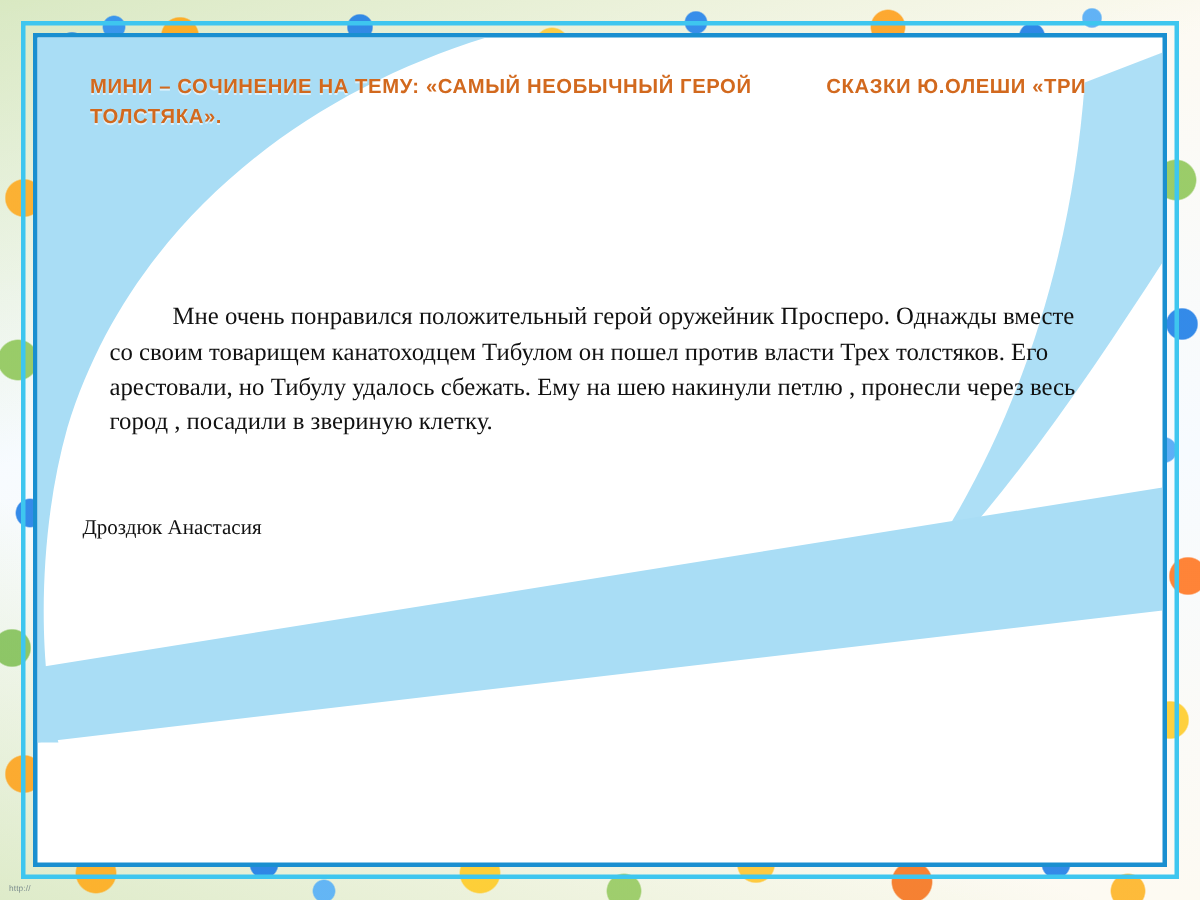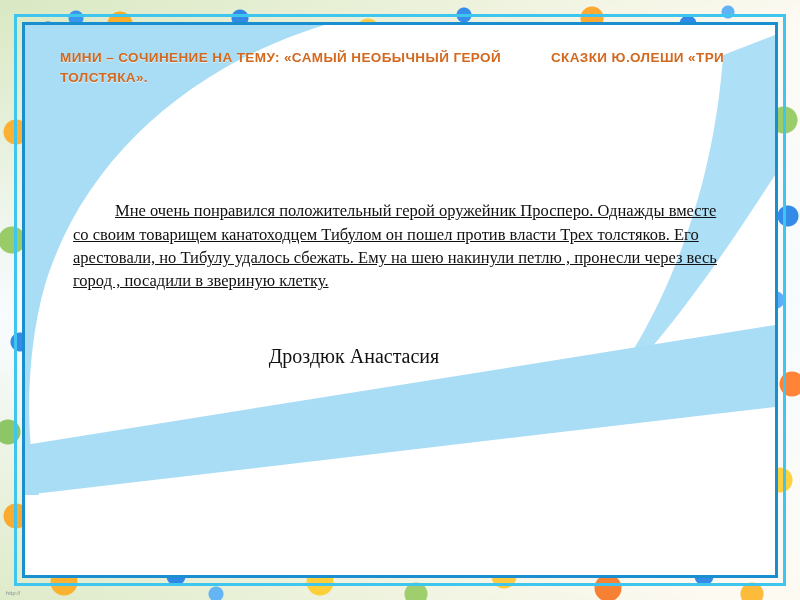--- a/index.html
+++ b/index.html
@@ -109,34 +109,33 @@
 
   .body-block {
     position:relative;
     margin-top:112px;
     padding:0 12px 0 18px;
     font-family:"Liberation Serif", serif;
     font-size:16.5px;
     line-height:1.42;
     color:#111111;
     text-align:left;
-    text-decoration:underline;
   }
   .body-block p {
     text-indent:42px;
     margin:0 0 2px 0;
   }
 
   .signature {
     position:relative;
     margin-top:52px;
     padding-right:92px;
-    text-align:center;
+    text-align:left;
     font-family:"Liberation Serif", serif;
-    font-size:20px;
+    font-size:14px;
     color:#111111;
   }
 
   .watermark {
     position:absolute;
     left:6px; bottom:4px;
     font-family:"Liberation Sans", sans-serif;
     font-size:5.5px;
     color:rgba(40,60,90,.55);
     letter-spacing:.1px;

